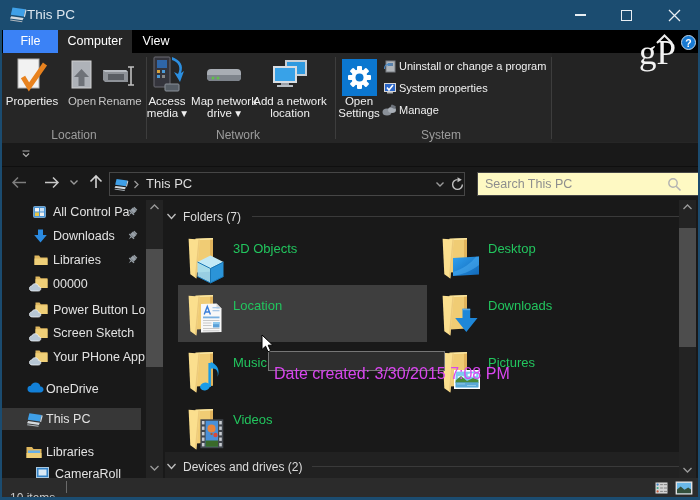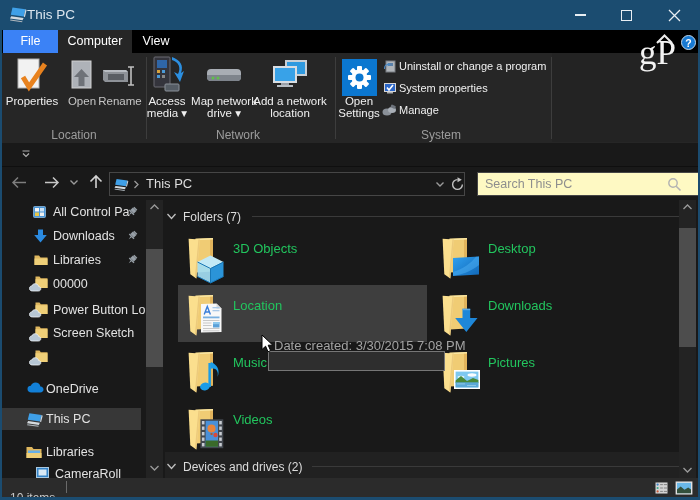--- a/index.html
+++ b/index.html
@@ -195,20 +195,21 @@
 </svg>
 <div class="srow" style="left:53px;top:226px">Downloads</div>
 <svg class="abs" style="left:34px;top:253px" width="14" height="13" viewBox="0 0 14 13">
 <path d="M0.5,2.5 L5,2.5 L6.5,4.5 L13.5,4.5 L13.5,12 L0.5,12 Z" fill="#dfb75e"></path>
 <path d="M0.5,5.5 L13.5,5.5 L13.5,12 L0.5,12 Z" fill="#efcf78"></path>
 </svg>
 <div class="srow" style="left:53px;top:249.5px">Libraries</div>
 <div class="srow" style="left:53px;top:273.5px">00000</div>
 <div class="srow" style="left:53px;top:323px">Screen Sketch</div>
 <div class="srow" style="left:53px;top:299.5px">Power Button Lo</div>
+<div class="srow" style="left:53px;top:346.5px">Your PHone App</div>
 <svg class="abs" style="left:27px;top:382px" width="17" height="11" viewBox="0 0 17 11">
 <path d="M4.5,10.5 C2,10.5 0.5,9 0.5,7 C0.5,5 2,3.8 3.8,3.8 C4.5,1.8 6.3,0.5 8.5,0.5 C11,0.5 13,2.2 13.4,4.4 C15.4,4.6 16.5,6 16.5,7.6 C16.5,9.3 15.2,10.5 13.2,10.5 Z" fill="#1280d8"></path>
 </svg>
 <div class="srow" style="left:46px;top:378.5px">OneDrive</div>
 <svg class="abs" style="left:27px;top:411px" width="17" height="17" viewBox="0 0 18 18">
 <polygon points="2.5,2.5 15.5,4.2 13.8,11 0.8,9.3" fill="#3fa0e8"></polygon>
 <polygon points="15.5,4.2 16.6,5.0 14.9,11.8 13.8,11" fill="#cfd8e0"></polygon>
 <polygon points="1.2,10.7 13.6,12.4 12.6,14.7 0.0,13" fill="#d4dade"></polygon>
 <polygon points="0.4,14.1 12.4,15.7 12.1,16.7 0.1,15.1" fill="#aeb6bc"></polygon>
 </svg>
@@ -402,21 +403,21 @@
 <div class="hline" style="left:312px;top:466px;width:373px"></div>
 <div class="sb" style="left:679px;top:200px;height:278px"></div>
 <div class="sbthumb" style="left:679px;top:228px;height:119px"></div>
 <svg class="abs" style="left:682px;top:203px" width="11" height="8" viewBox="0 0 11 8">
       <path d="M1.5,6 L5.5,2 L9.5,6" stroke="#9a9a9a" stroke-width="1.3" fill="none"></path>
     </svg>
 <svg class="abs" style="left:682px;top:466px" width="11" height="8" viewBox="0 0 11 8">
       <path d="M1.5,2 L5.5,6 L9.5,2" stroke="#9a9a9a" stroke-width="1.3" fill="none"></path>
     </svg>
 <div class="abs" style="left:268px;top:351px;width:177px;height:20px;background:#2e2e2e;border:1px solid #767676;z-index:9"></div>
-<div class="abs" style="left:274px;top:338px;font-size:13px;color:#a3a3a3;z-index:10;white-space:nowrap">Date created: 3/30/2015 7:08 PM</div>
+<div class="abs" style="left:274px;top:365px;font-size:16px;color:#d946ef;z-index:10;white-space:nowrap">Date created: 3/30/2015 7:08 PM</div>
 <svg class="abs" style="left:261px;top:334px;z-index:11" width="13" height="19" viewBox="0 0 13 19">
 <path d="M1,1 L1,15.5 L4.6,12.2 L7,17.8 L9.6,16.6 L7.2,11.2 L11.8,11.2 Z" fill="#fff" stroke="#000" stroke-width="1"></path>
 </svg>
 <div class="abs" style="left:0;top:478px;width:700px;height:19px;background:#2b2b2b">
 <div class="abs" style="left:10px;top:13px;font-size:12px;color:#c8c8c8">10 items</div>
 <div class="abs" style="left:66px;top:3px;width:1px;height:12px;background:#6a6a6a"></div>
 <svg class="abs" style="left:655px;top:4px" width="13" height="12" viewBox="0 0 14 13">
 <rect x="0.5" y="0.5" width="13" height="12" fill="#d4d4d4"></rect>
 <circle cx="2.8" cy="2.8" r="1.2" fill="#3a80c8"></circle>
         <circle cx="2.8" cy="6.5" r="1.2" fill="#3aa888"></circle>

